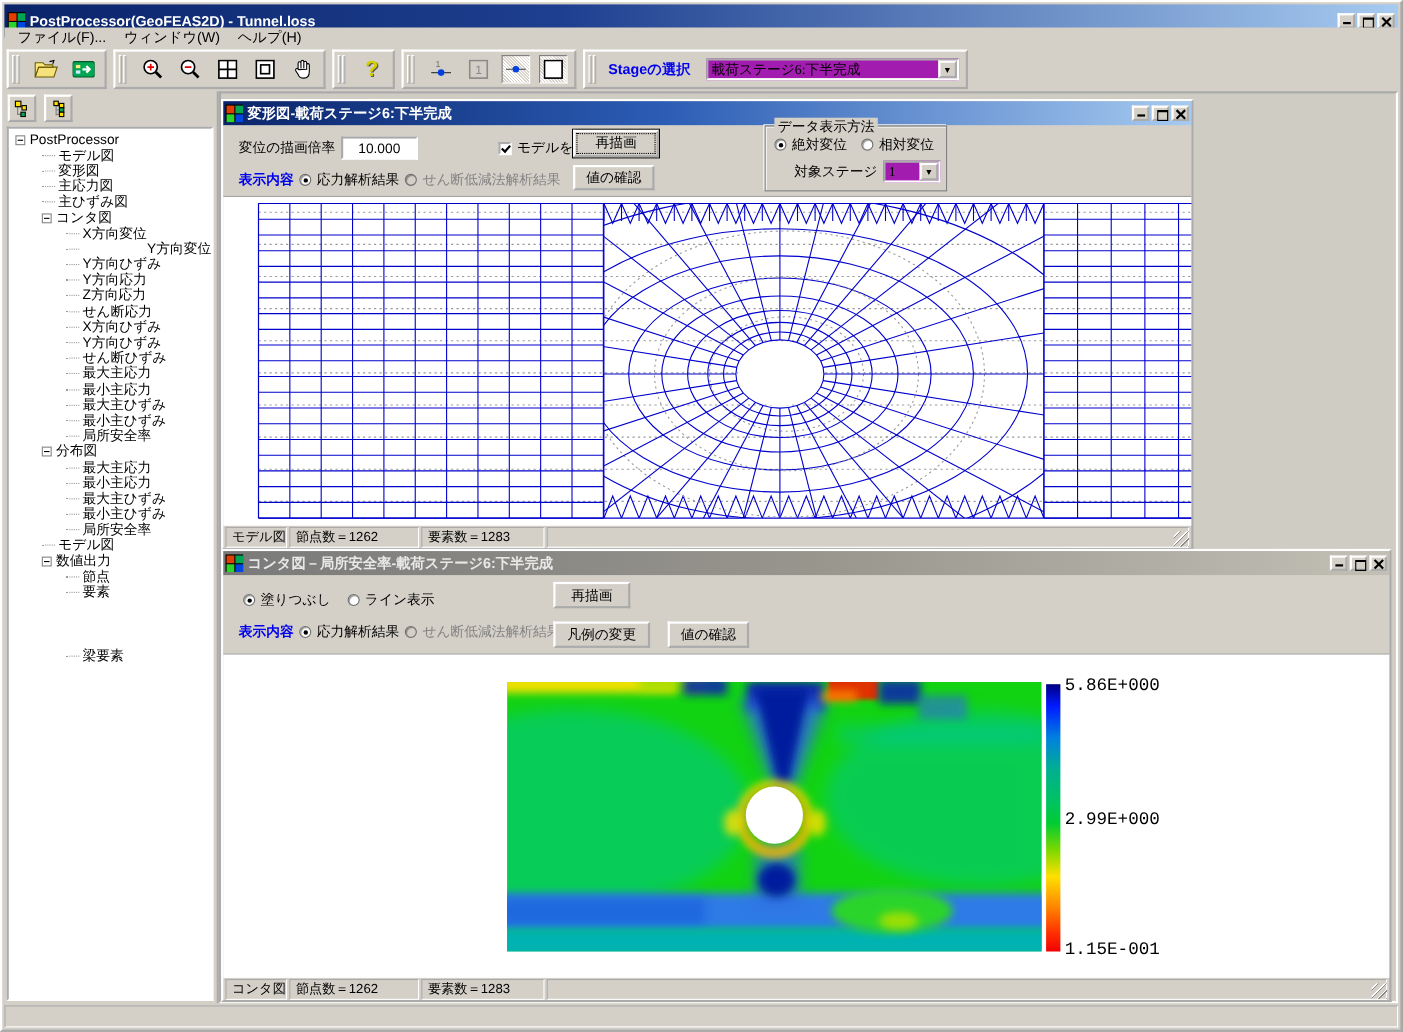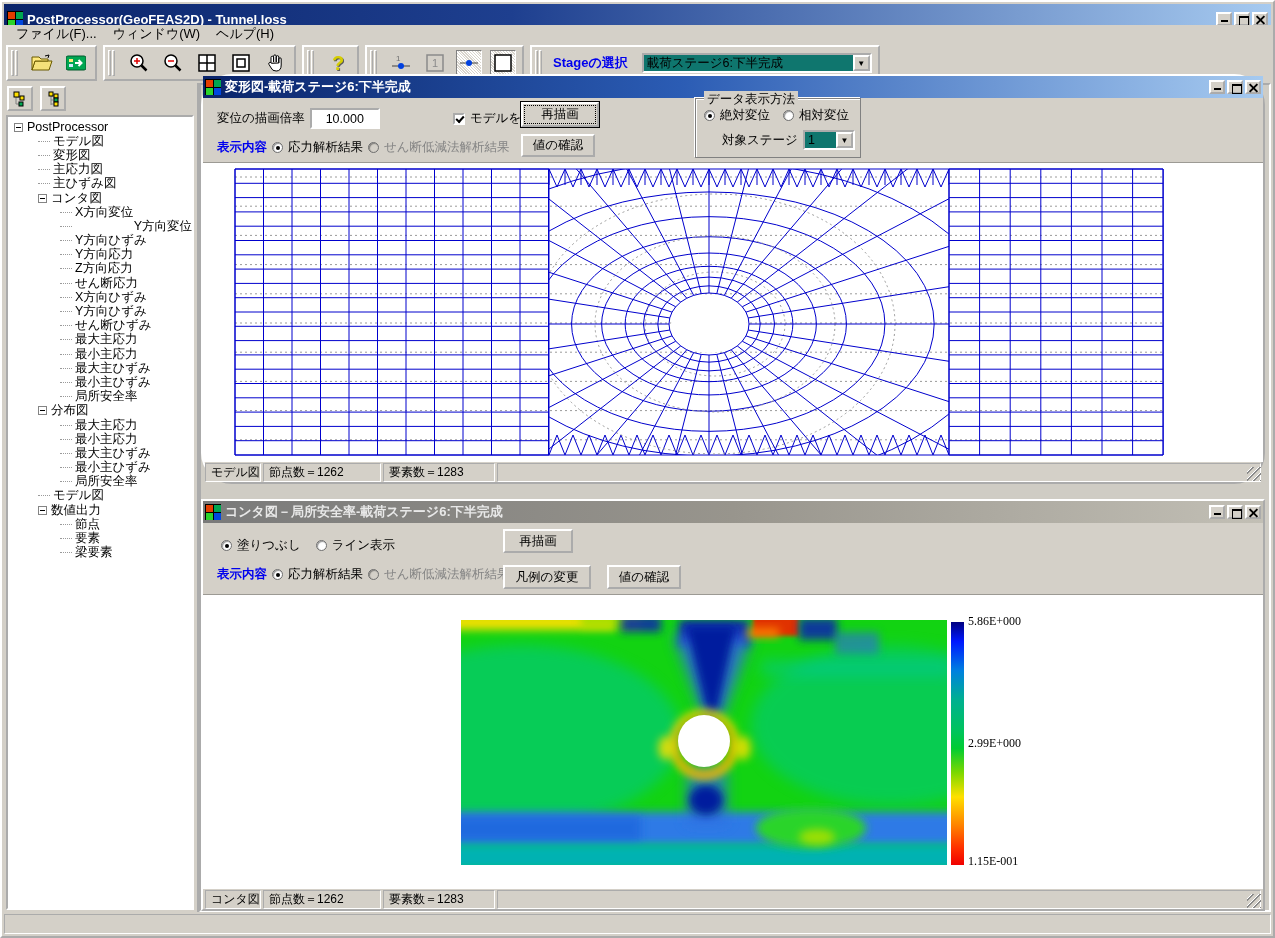--- a/index.html
+++ b/index.html
@@ -27,21 +27,21 @@
   
   .toolbar{position:absolute;left:2px;top:42px;right:2px;height:38px;display:flex;align-items:flex-start;gap:6px;padding:1px 0 0 2px;}
   .tbgroup{height:36px;background:#d4d0c8;border:2px outset #fff;display:flex;align-items:center;padding:2px 6px 2px 3px;gap:8px;}
   .grips{display:flex;gap:1px;height:26px;margin-right:3px;}
   .grips i{width:3px;border:1px outset #fff;display:block;}
   .tbtn{width:26px;height:26px;display:flex;align-items:center;justify-content:center;background:transparent;}
   .tbtn.checked{border:1px solid;border-color:#808080 #fff #fff #808080;
      background-image:repeating-linear-gradient(45deg,#fff 0 1px,#d8d4cc 1px 2px);}
   .qmark{font-size:20px;font-weight:bold;color:#d6ce00;text-shadow:1px 1px 0 #5a5a5a;}
   .stage-label{color:#0000ee;font-weight:bold;margin-right:6px;white-space:nowrap;}
-  .combo{height:20px;background:#0f766e;border:2px inset #fff;display:flex;align-items:center;position:relative;padding-left:3px;font-size:12.5px;}
+  .combo{height:20px;background:#a21caf;border:2px inset #fff;display:flex;align-items:center;position:relative;padding-left:3px;font-size:12.5px;font-family:Liberation Serif, serif;}
   .combo .arrowbtn{position:absolute;right:0;top:0;bottom:0;width:17px;background:#d4d0c8;border:2px outset #fff;
      display:flex;align-items:center;justify-content:center;font-size:8px;}
   
   .leftpanel{position:absolute;left:2px;top:81px;width:195px;bottom:24px;background:#d4d0c8;border-right:2px outset #fff;}
   .treebtns{position:absolute;left:3px;top:3px;display:flex;gap:7px;}
   .treebtn{width:26px;height:25px;background:#d4d0c8;border:2px outset #fff;display:flex;align-items:center;justify-content:center;}
   .treebox{position:absolute;left:2px;top:32px;right:3px;bottom:2px;background:#fff;border:2px inset #fff;overflow:hidden;padding-top:3px;}
   .trow{height:14.2px;display:flex;align-items:center;white-space:nowrap;font-size:12.5px;}
   .texp{width:9px;height:9px;border:1px solid #848484;background:#fff;position:relative;flex:none;margin-right:4px;}
   .texp::after{content:"";position:absolute;left:1px;top:3px;width:5px;height:1px;background:#000;}
@@ -70,21 +70,21 @@
   .radio{width:11px;height:11px;border-radius:50%;background:#fff;border:1px solid #6e6e6e;
     box-shadow:inset 1px 1px 1px rgba(64,64,64,.55);position:relative;flex:none;}
   .radio.on::after{content:"";position:absolute;left:2.5px;top:2.5px;width:4px;height:4px;border-radius:50%;background:#000;}
   .radio.dis{background:#d4d0c8;}
   .check{width:12px;height:12px;background:#fff;border:2px inset #fff;position:relative;flex:none;}
   .check.on::after{content:"";position:absolute;left:1px;top:1px;width:6px;height:3px;border-left:2px solid #000;border-bottom:2px solid #000;transform:rotate(-48deg);}
   .ctlrow{position:absolute;display:flex;align-items:center;gap:5px;font-size:12.5px;}
   .group{position:absolute;border:1px solid #808080;box-shadow:1px 1px 0 #fff inset, -1px -1px 0 #fff;padding-left:40px;}
   .gtitle{position:absolute;top:-8px;left:8px;background:#d4d0c8;padding:0 3px;font-size:12.5px;}
   .gray{color:#848484;}
-  .legend-label{position:absolute;font-family:Liberation Serif, serif;font-size:12px;color:#000;white-space:nowrap;}
+  .legend-label{position:absolute;font-family:Liberation Mono, monospace;font-size:16px;color:#000;white-space:nowrap;}
   
   .mainstatus{position:absolute;left:2px;right:2px;bottom:2px;height:20px;border:1px inset #fff;background:#d4d0c8;}
   svg{display:block;}
 </style>
 </head>
 <body>
 
 <div class="app">
 
   <div class="titlebar">
@@ -353,30 +353,30 @@
           <span>数値出力</span>
         </div>
         <div class="trow" style="padding-left: 52px;">
           <span class="tlead" style="width: 12px;"></span>
           <span>節点</span>
         </div>
         <div class="trow" style="padding-left: 52px;">
           <span class="tlead" style="width: 12px;"></span>
           <span>要素</span>
         </div>
-        <div class="trow" style="padding-left: 52px;">
+        <div class="trow" style="padding-left: 52px; margin-top: 44px;">
           <span class="tlead" style="width: 12px;"></span>
           <span>梁要素</span>
         </div>
       </div>
   </div>
 
   <div class="mdi"></div>
 
-  <div class="child" style="left:199px;top:72px;width:1064px;height:410px;border-radius:31px;">
+  <div class="child" style="left:199px;top:88px;width:884px;height:410px;">
     <div class="ctitle">
       <span class="appicon">
         <i style="background:#e43d00"></i>
           <i style="background:#00a651"></i>
           <i style="background:#2bd42b"></i>
           <i style="background:#0047e0"></i>
       </span>
       <span>変形図-載荷ステージ6:下半完成</span>
       <span class="cap-btns">
         <span class="cap min"></span>

